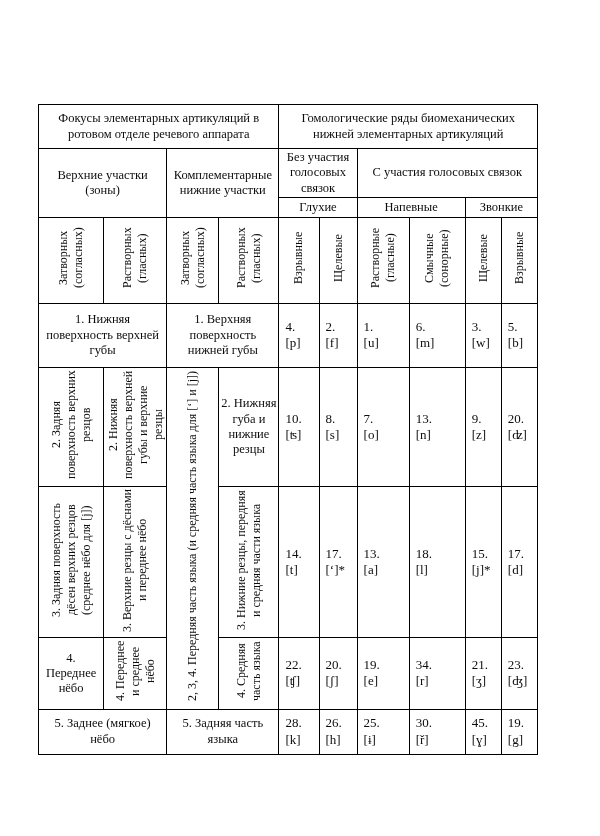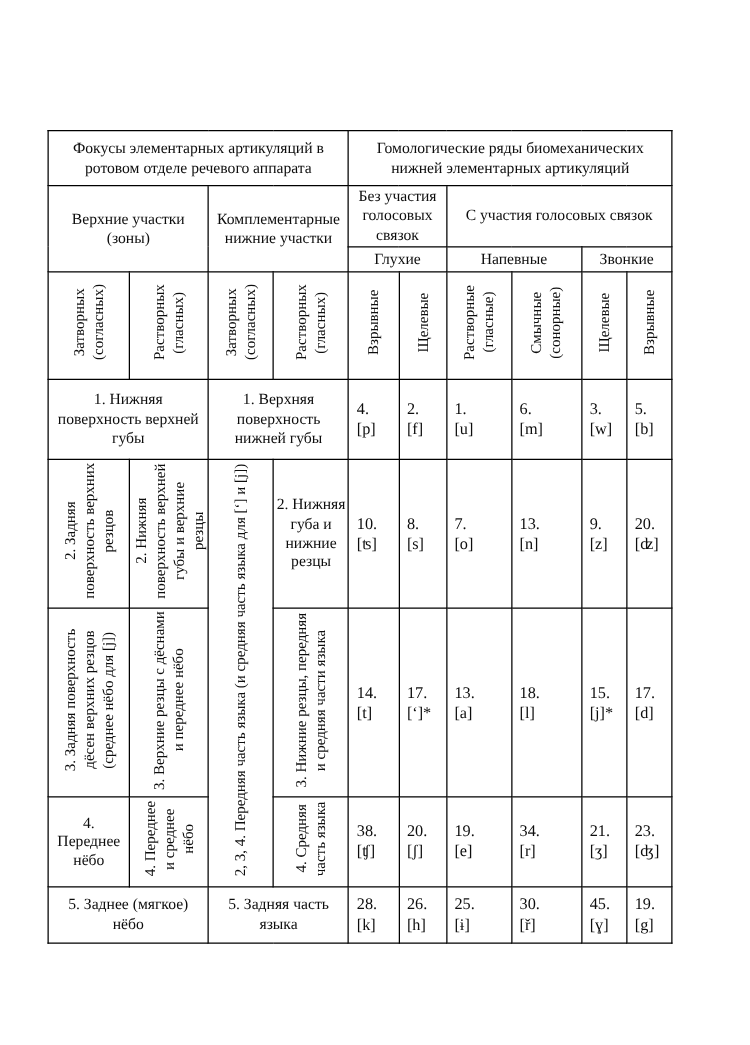--- a/index.html
+++ b/index.html
@@ -189,21 +189,21 @@
             <div class="dnum">17.</div>
             <div class="dsym">[d]</div>
           </td>
     </tr>
 
     <tr class="h70">
       <td>4. Переднее нёбо</td>
       <td><div class="vt vt-r4">4. Переднее и среднее нёбо</div></td>
       <td><div class="vt vt-r4">4. Средняя часть языка</div></td>
       <td class="dcell">
-            <div class="dnum">38.</div>
+            <div class="dnum">22.</div>
             <div class="dsym">[ʧ]</div>
           </td>
       <td class="dcell">
             <div class="dnum">20.</div>
             <div class="dsym">[ʃ]</div>
           </td>
       <td class="dcell">
             <div class="dnum">19.</div>
             <div class="dsym">[e]</div>
           </td>

